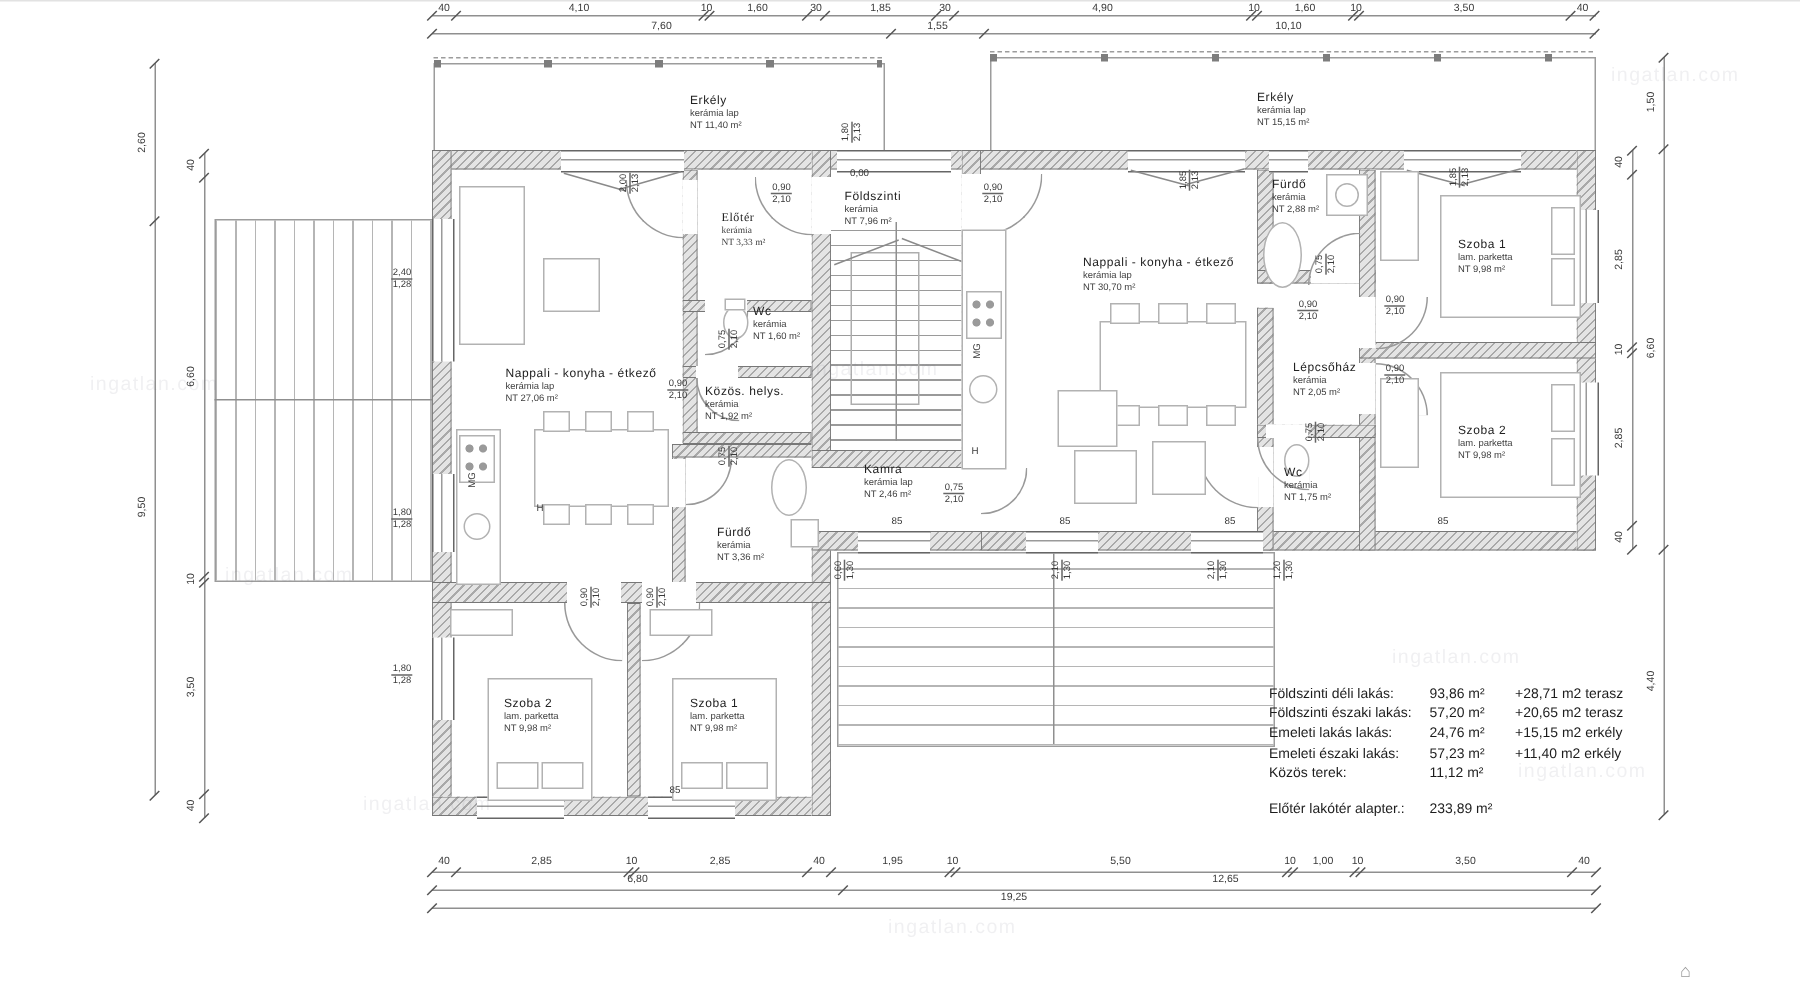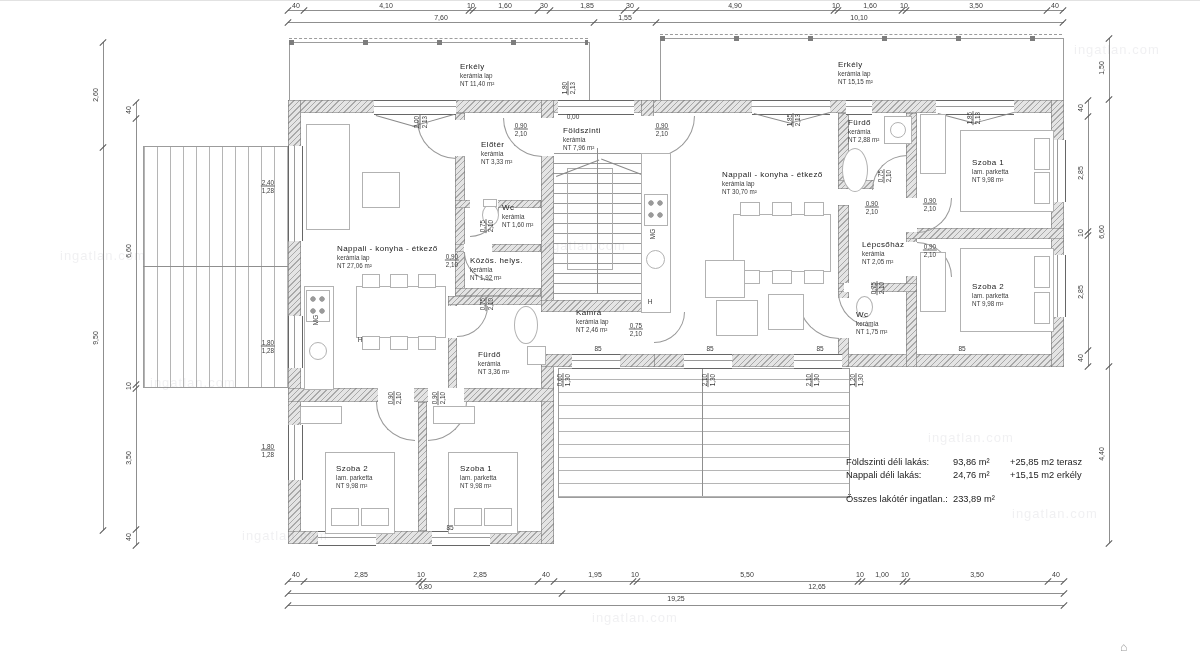--- a/index.html
+++ b/index.html
@@ -228,51 +228,66 @@
   <div class="dl-h" style="left:288px;top:605px;width:776px;"></div>
   <div class="dl-v" style="left:136px;top:102px;height:443px;"></div>
   <div class="dl-v" style="left:103px;top:42px;height:488px;"></div>
   <div class="dl-v" style="left:1088px;top:100px;height:266px;"></div>
   <div class="dl-v" style="left:1109px;top:38px;height:505px;"></div>
 
   <div id="summary">
       <div class="srow">
         <span>Földszinti déli lakás:</span>
         <span>93,86 m²</span>
-        <span>+25,85 m2 terasz</span>
+        <span>+28,71 m2 terasz</span>
       </div>
       <div class="srow">
-        <span>Nappali déli lakás:</span>
+        <span>Földszinti északi lakás:</span>
+        <span>57,20 m²</span>
+        <span>+20,65 m2 terasz</span>
+      </div>
+      <div class="srow">
+        <span>Emeleti lakás lakás:</span>
         <span>24,76 m²</span>
         <span>+15,15 m2 erkély</span>
       </div>
+      <div class="srow">
+        <span>Emeleti északi lakás:</span>
+        <span>57,23 m²</span>
+        <span>+11,40 m2 erkély</span>
+      </div>
+      <div class="srow">
+        <span>Közös terek:</span>
+        <span>11,12 m²</span>
+        <span></span>
+      </div>
       <div class="tgap"></div>
       <div class="trow">
-        <span>Összes lakótér ingatlan.:</span>
+        <span>Előtér lakótér alapter.:</span>
         <span>233,89 m²</span>
       </div>
     </div>
 
   <div id="site-logo">⌂</div>
 <div class="room-label" style="left: 460px; top: 62px;">
       <div class="rn">Erkély</div>
       <div class="rs">kerámia lap</div>
       <div class="rs">NT 11,40 m²</div>
     </div>
     <div class="room-label" style="left: 838px; top: 60px;">
       <div class="rn">Erkély</div>
       <div class="rs">kerámia lap</div>
       <div class="rs">NT 15,15 m²</div>
     </div>
     <div class="room-label" style="left: 563px; top: 126px;">
       <div class="rn">Földszinti</div>
       <div class="rs">kerámia</div>
       <div class="rs">NT 7,96 m²</div>
     </div>
-    <div class="room-label" style="left: 481px; top: 140px;">
+    <div class="room-label" style="left: 481px; top: 140px; font-family: Liberation Serif, serif;">
       <div class="rn">Előtér</div>
       <div class="rs">kerámia</div>
       <div class="rs">NT 3,33 m²</div>
     </div>
     <div class="room-label" style="left: 502px; top: 203px;">
       <div class="rn">Wc</div>
       <div class="rs">kerámia</div>
       <div class="rs">NT 1,60 m²</div>
     </div>
     <div class="room-label" style="left: 470px; top: 256px;">

